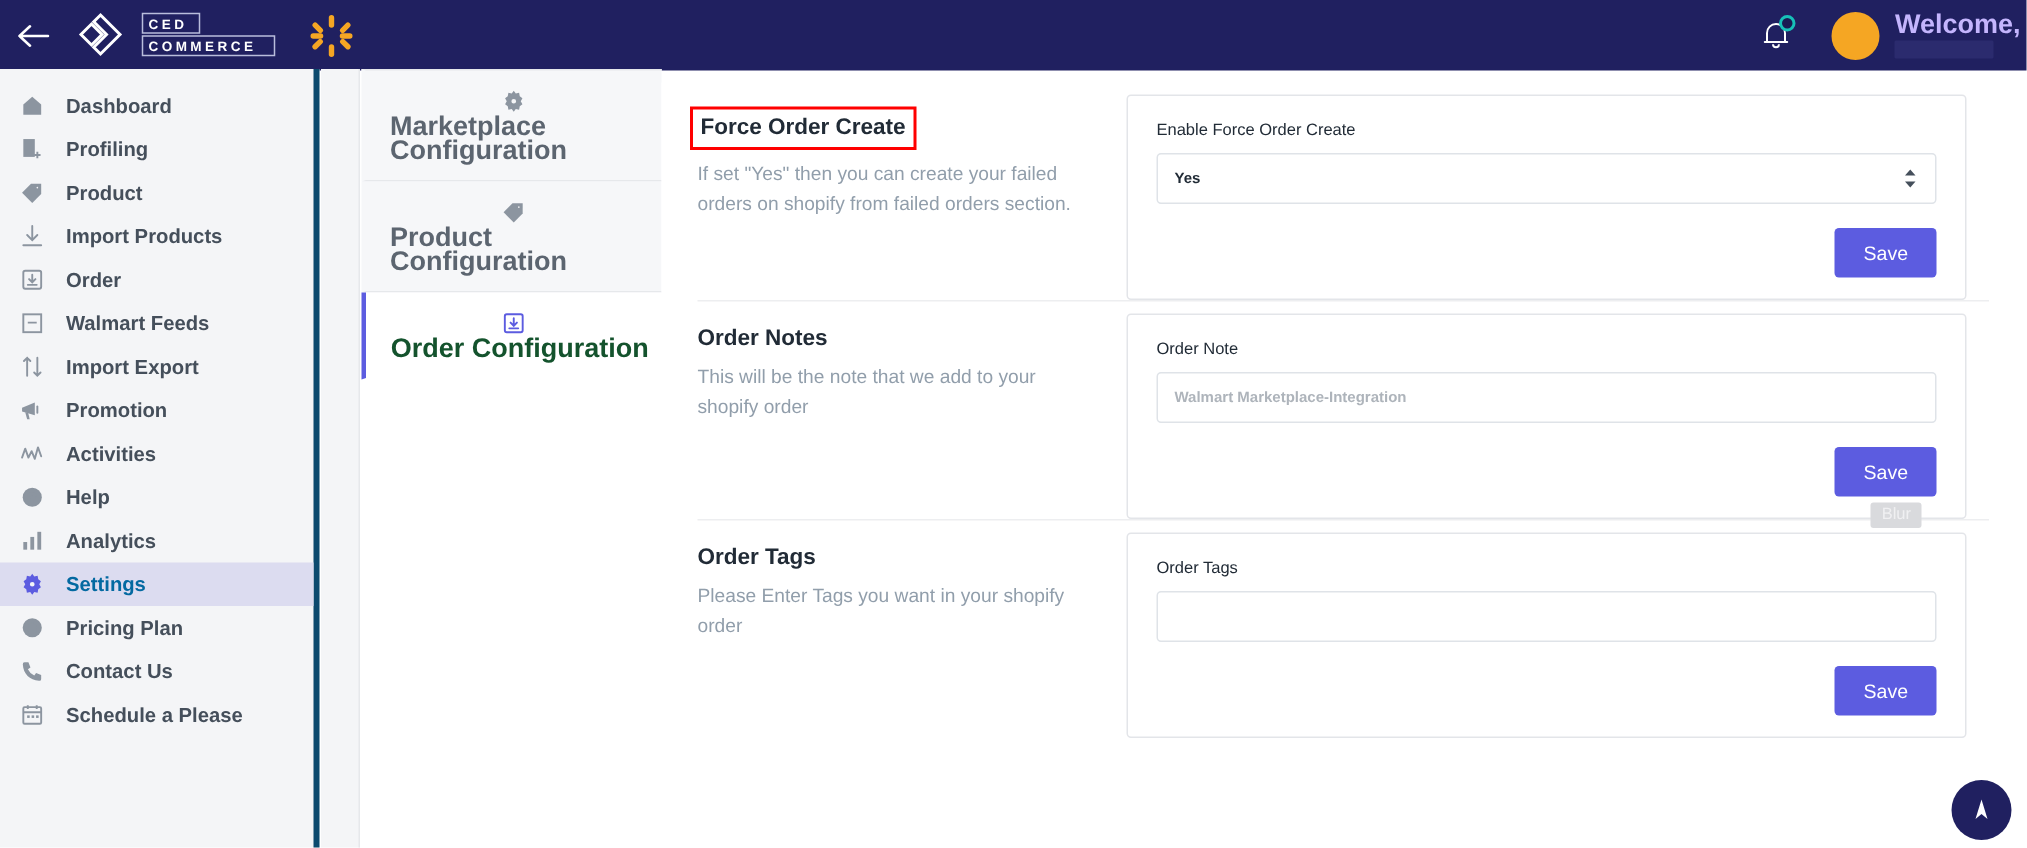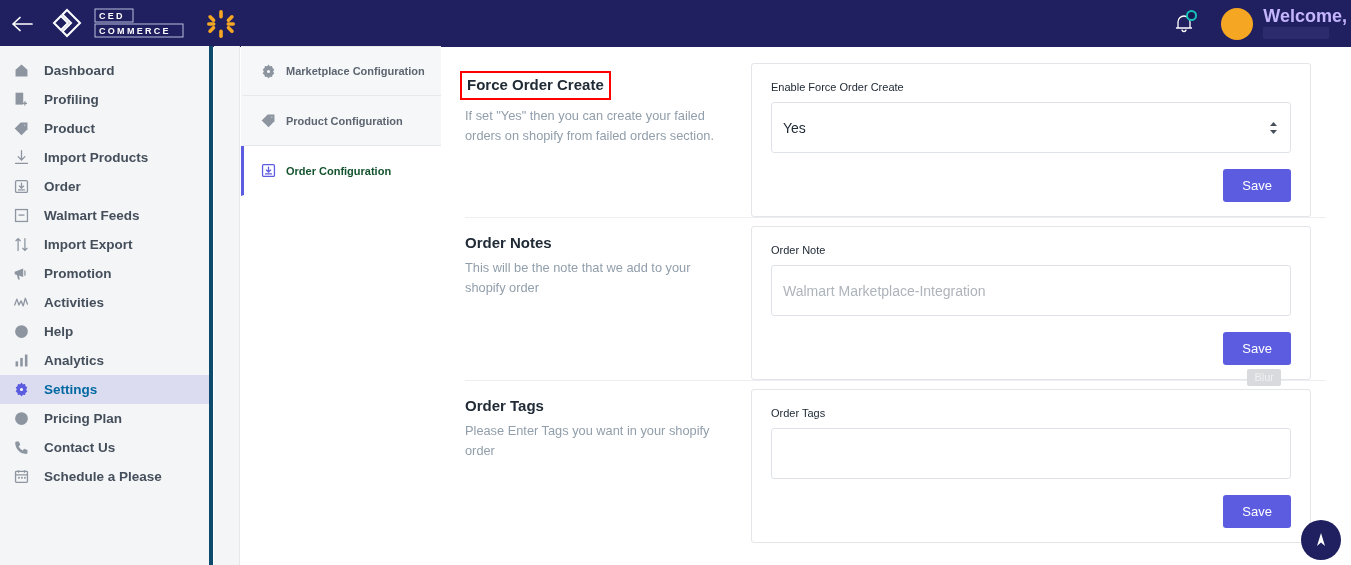--- a/index.html
+++ b/index.html
@@ -79,26 +79,27 @@
 
   
   .tabcol {
     position: absolute; top: 46px; left: 241px;
     width: 200px; height: 519px;
     background: #ffffff;
   }
   .tab {
     display: flex; align-items: center;
     min-height: 50px; padding: 12px 8px 12px 16px;
-    font-size: 11px; font-weight: bold;
+    font-size: 18px; font-weight: bold;
     color: #5c6570;
     background: #f6f7f9;
     border-bottom: 1px solid #e6e8eb;
     border-left: 3px solid transparent;
     cursor: pointer;
+    flex-direction: column;
   }
   .tab .tico { width: 26px; min-width: 26px; color: #8c95a0; display:flex; align-items:center; }
   .tab.first { border-top: 1px solid #e6e8eb; }
   .tab.selected {
     background: #ffffff; color: #14532d;
     border-left: 3px solid #5c5ce0;
     border-bottom: 1px solid #ffffff;
   }
   .tab.selected .tico { color: #5c5ce0; }
   .tab-label { line-height: 16px; }
@@ -122,27 +123,28 @@
   .sec-desc {
     margin-top: 6px; font-size: 12.8px; color: #919eab; line-height: 20px;
   }
   .sec-right { width: 560px; padding-top: 8px; }
   .card {
     border: 1px solid #e3e5e9; border-radius: 3px;
     background: #ffffff; padding: 17px 19px 14px 19px;
   }
   .field-label { font-size: 11px; color: #212b36; margin-bottom: 9px; }
   .select-box, .text-input {
-    width: 100%; height: 51px;
+    width: 100%; height: 34px;
     border: 1px solid #dfe3e8; border-radius: 3px;
     background: #ffffff;
     display: flex; align-items: center;
     padding: 0 11px;
-    font-size: 14px; color: #212b36;
+    font-size: 10px; color: #212b36;
     position: relative;
+    font-weight: bold;
   }
   .text-input.placeholder { color: #aeb4bb; }
   .spinner {
     position: absolute; right: 12px; top: 50%;
     transform: translateY(-50%);
     display: flex; flex-direction: column; align-items: center;
     color: #454f5b;
   }
   .save-row { display: flex; justify-content: flex-end; margin-top: 16px; }
   .save-btn {

